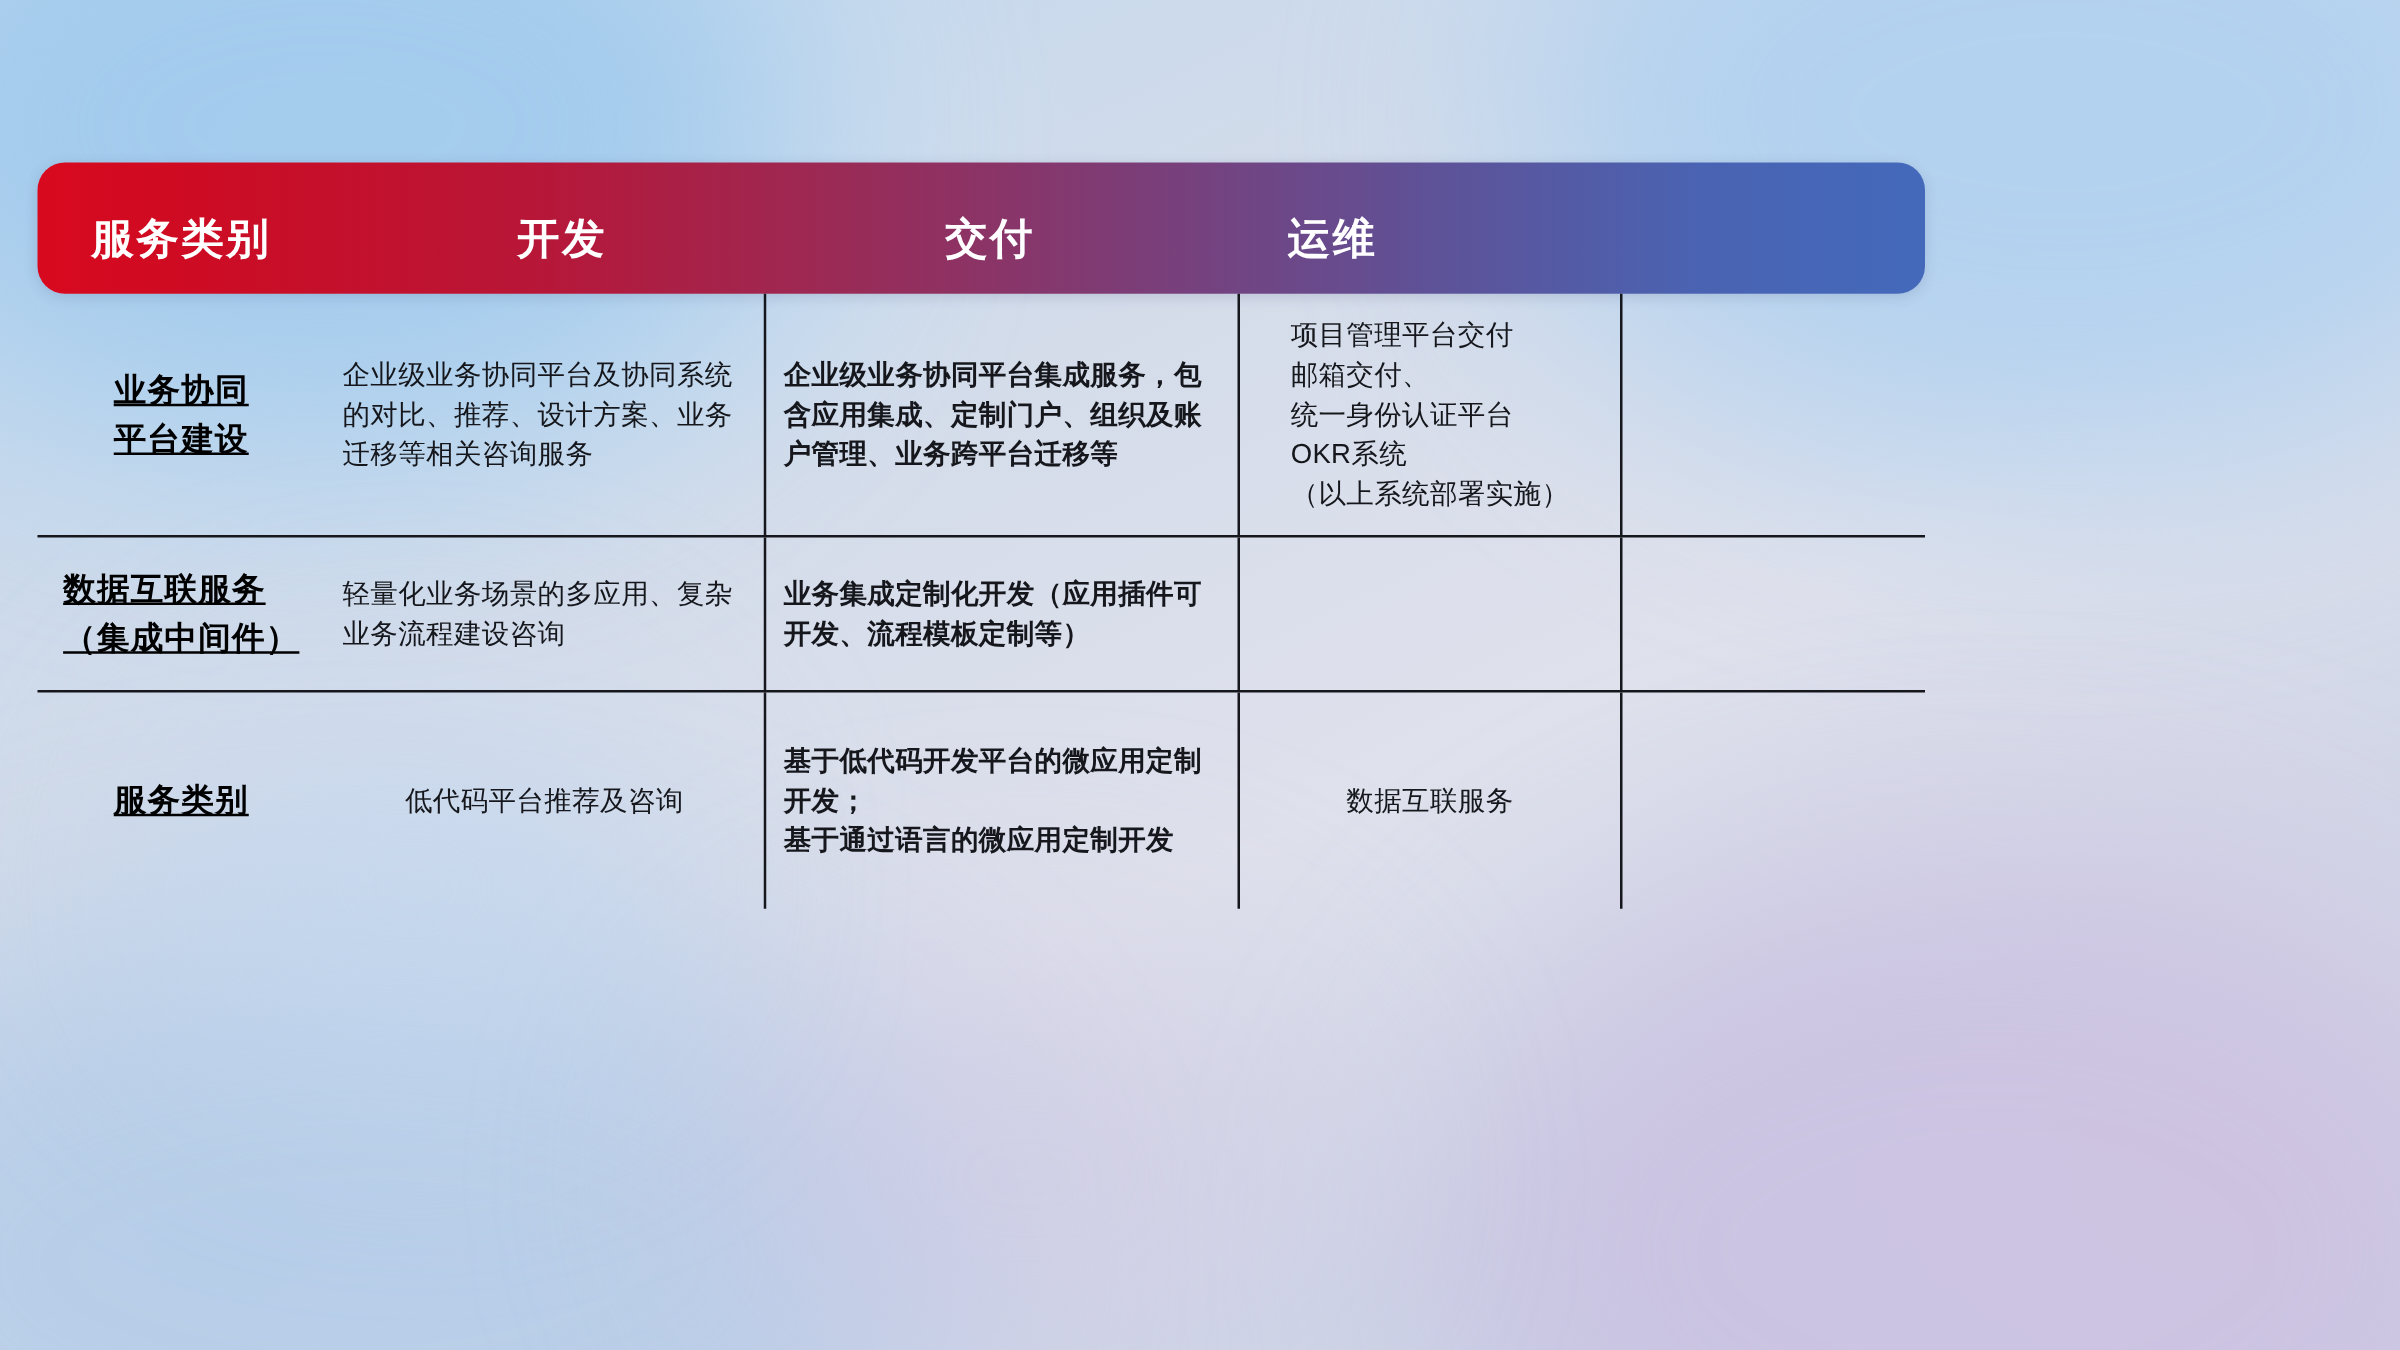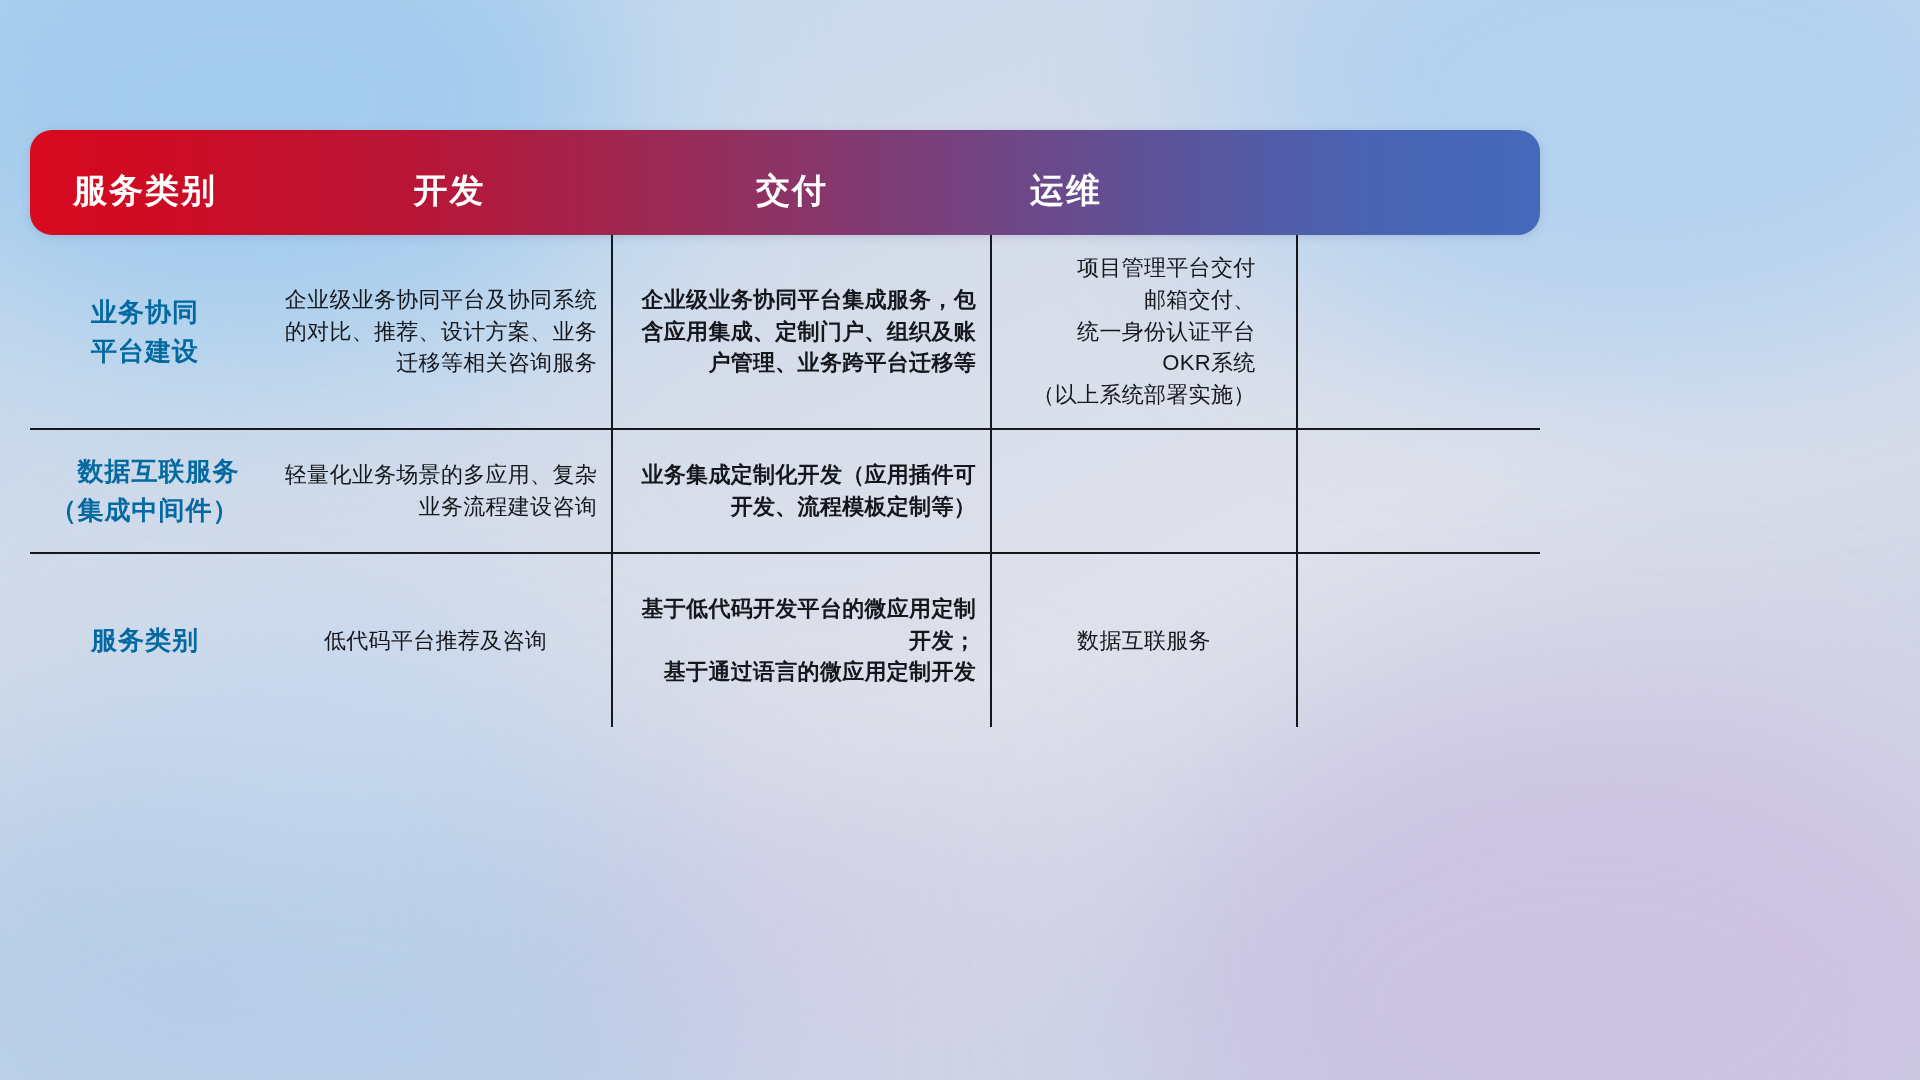--- a/index.html
+++ b/index.html
@@ -69,34 +69,35 @@
   .trow { display:flex; width:100%; position:relative; }
   .trow.r1 { height:195px; }
   .trow.r2 { height:124px; }
   .trow.r3 { height:173px; }
   .trow.r1, .trow.r2 { border-bottom:2.5px solid #15171c; }
 
   .tcell {
     display:flex;
     align-items:center;
     justify-content:center;
-    text-align:right;
+    text-align:left;
     padding:6px 14px;
     font-size:22px;
     line-height:1.45;
     color:#15171c;
     letter-spacing:.3px;
     position:relative;
   }
   .tcell.cat {
-    color:#0369a1;
+    color:#000000;
     font-weight:bold;
     font-size:26px;
     letter-spacing:1px;
     line-height:1.5;
+    text-decoration:underline;
   }
   .tcell.bdr-r { border-right:2.5px solid #15171c; }
 
   
   .c1 { width:230px; }
   .c2 { width:353px; }
   .c3 { width:379px;font-weight:bold; }
   .c4 { width:306px; }
   .c5 { width:242px;font-family:Liberation Mono, monospace; }
 </style>

